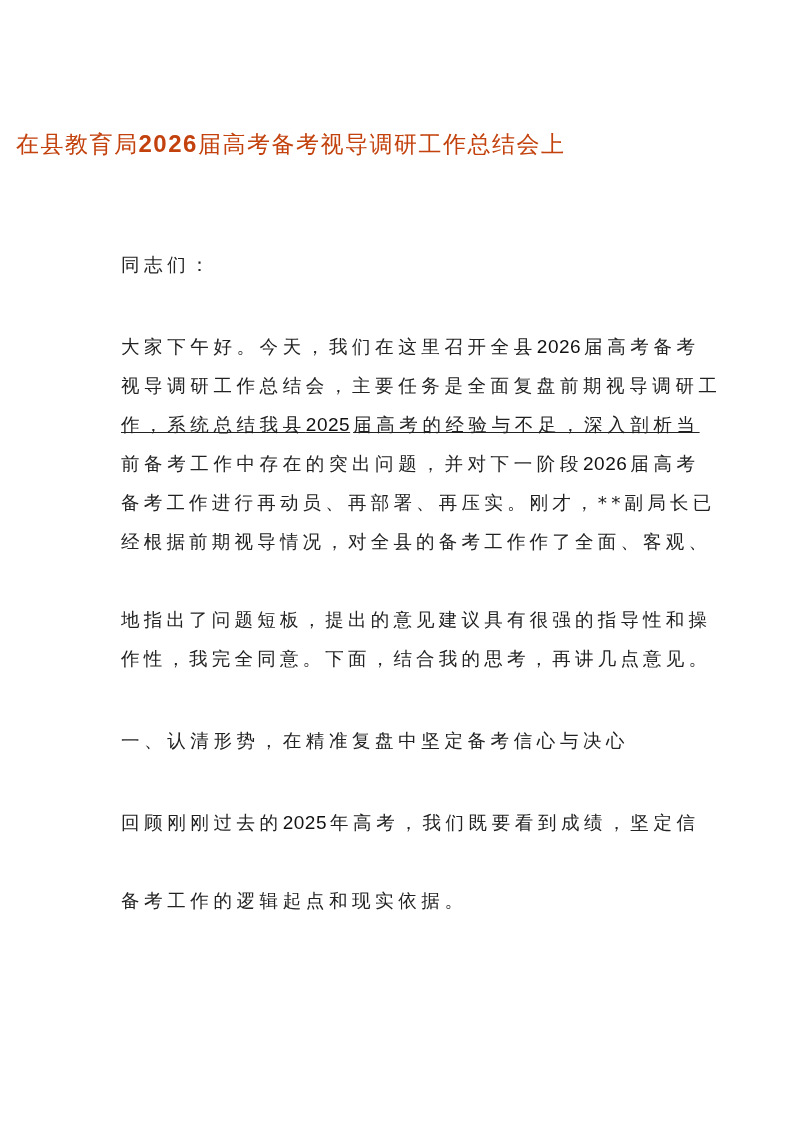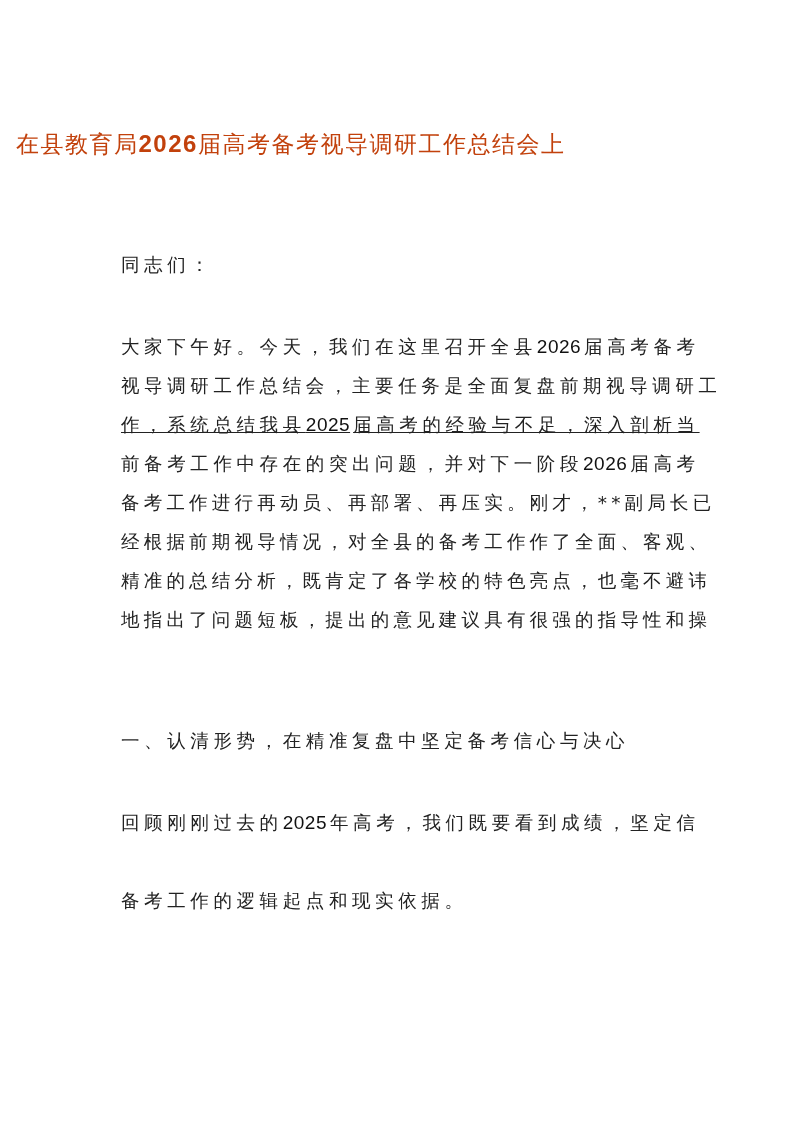--- a/index.html
+++ b/index.html
@@ -79,25 +79,25 @@
   </div>
   <div class="line" style="top:451px;">
     <span>前备考工作中存在的突出问题，并对下一阶段</span><span class="num">2026</span><span>届高考</span>
   </div>
   <div class="line tight" style="top:490px;">
     <span>备考工作进行再动员、再部署、再压实。刚才，**副局长已</span>
   </div>
   <div class="line tight" style="top:529px;">
     <span>经根据前期视导情况，对全县的备考工作作了全面、客观、</span>
   </div>
-  <div class="line tight" style="top:568px;">
-    <span>精准的总结分析，既肯定了各学校的特色亮点，也毫不避讳</span>
-  </div>
   <div class="line tight" style="top:607px;">
     <span>地指出了问题短板，提出的意见建议具有很强的指导性和操</span>
+  </div>
+  <div class="line tight" style="top:646px;">
+    <span>作性，我完全同意。下面，结合我的思考，再讲几点意见。</span>
   </div>
 
   <div class="line" style="top:728px;">
     <span>一、认清形势，在精准复盘中坚定备考信心与决心</span>
   </div>
 
   <div class="line" style="top:810px;">
     <span>回顾刚刚过去的</span><span class="num">2025</span><span>年高考，我们既要看到成绩，坚定信</span>
   </div>
   <div class="line" style="top:888px;">

